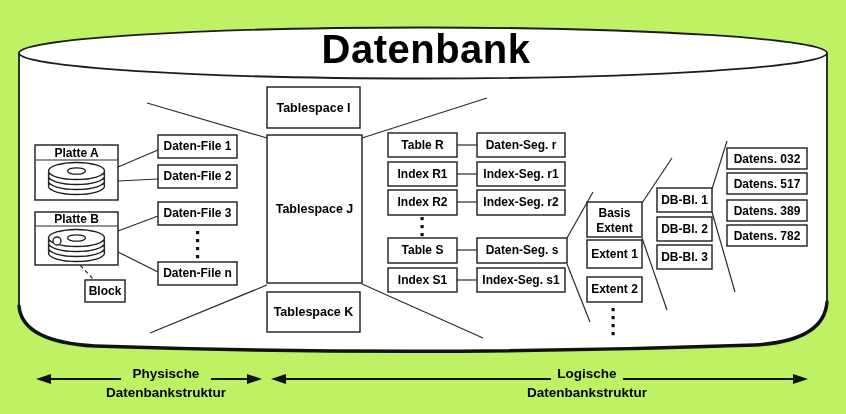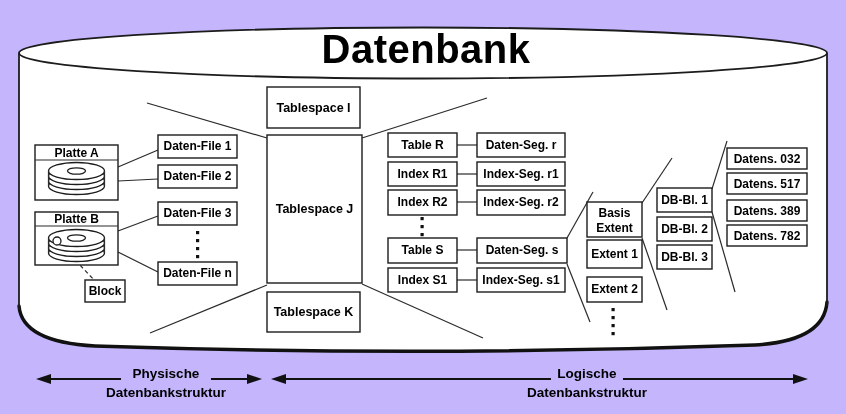--- a/index.html
+++ b/index.html
@@ -1,17 +1,17 @@
 <!DOCTYPE html>
 <html><head>
 <meta charset="utf-8">
 <style>
   html,body{margin:0;padding:0;}
   body{background:#e9ebee;font-family:"Liberation Sans",sans-serif;}
-  .stage{position:relative;width:846px;height:414px;background:#c4b5fd;overflow:hidden;}
+  .stage{position:relative;width:846px;height:414px;background:#bef264;overflow:hidden;}
   svg text{font-family:"Liberation Sans",sans-serif;font-weight:bold;fill:#000;}
   .lbl{font-size:12px;text-anchor:middle;}
   .lbl-md{font-size:12.5px;text-anchor:middle;}
   .title{font-size:40px;text-anchor:middle;letter-spacing:0.5px;}
   .axis{font-size:13.5px;text-anchor:middle;}
   .box{fill:#ffffff;stroke:#1c1c1c;stroke-width:1.4;}
   .ln{stroke:#2b2b2b;stroke-width:1.2;fill:none;}
   .cyl{stroke:#1c1c1c;fill:none;stroke-width:1.8;}
   .cylbottom{stroke:#111;fill:none;stroke-width:3.4;stroke-linecap:round;}
   .dash{stroke:#2b2b2b;stroke-width:1.2;stroke-dasharray:4 3;fill:none;}

